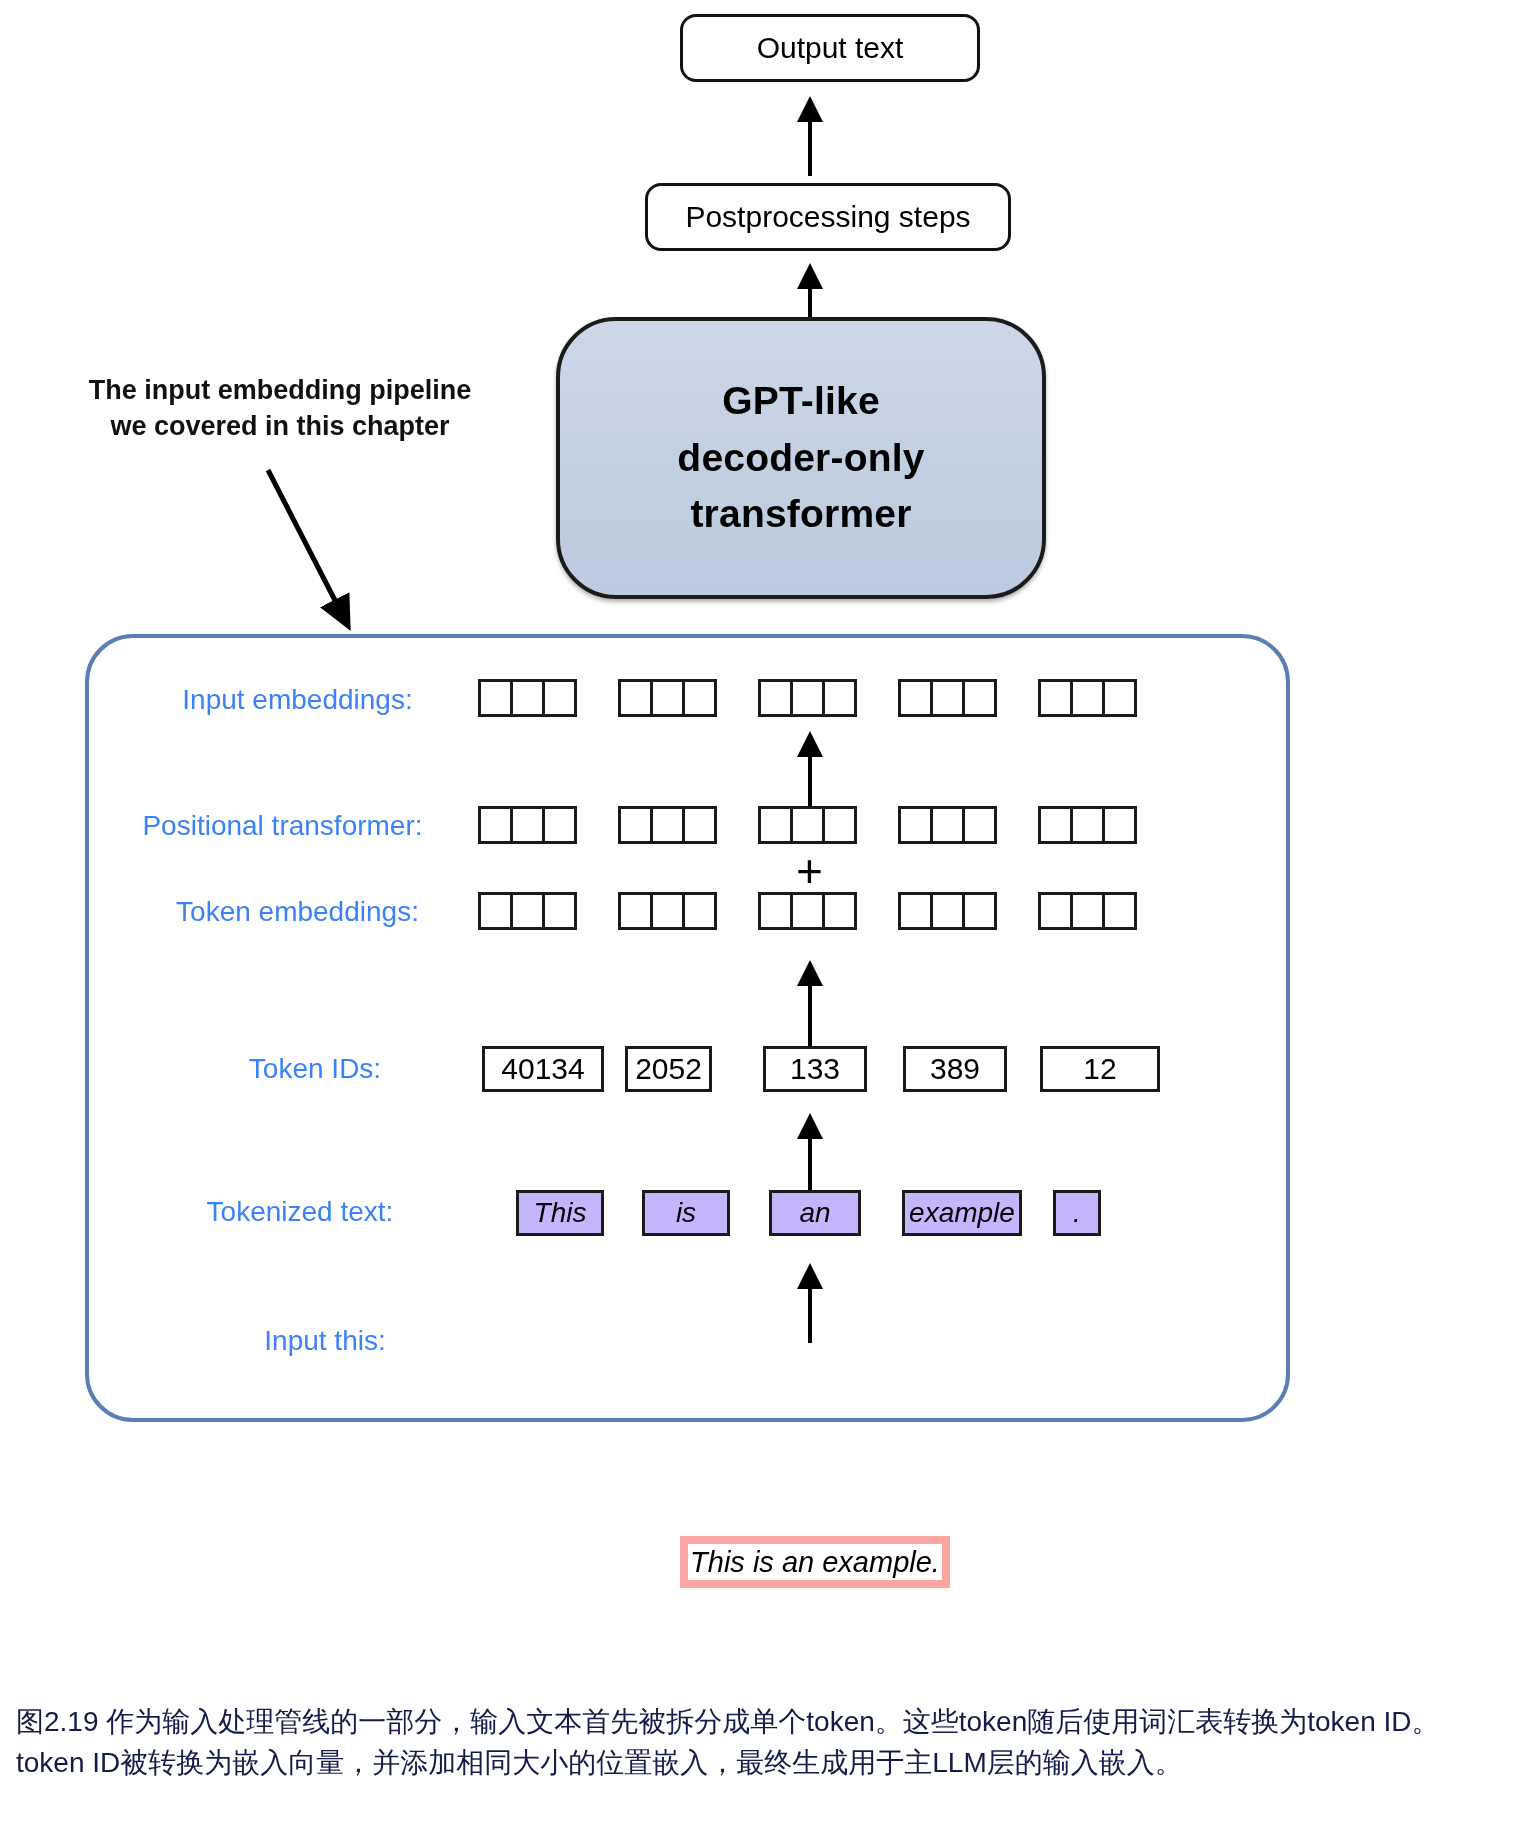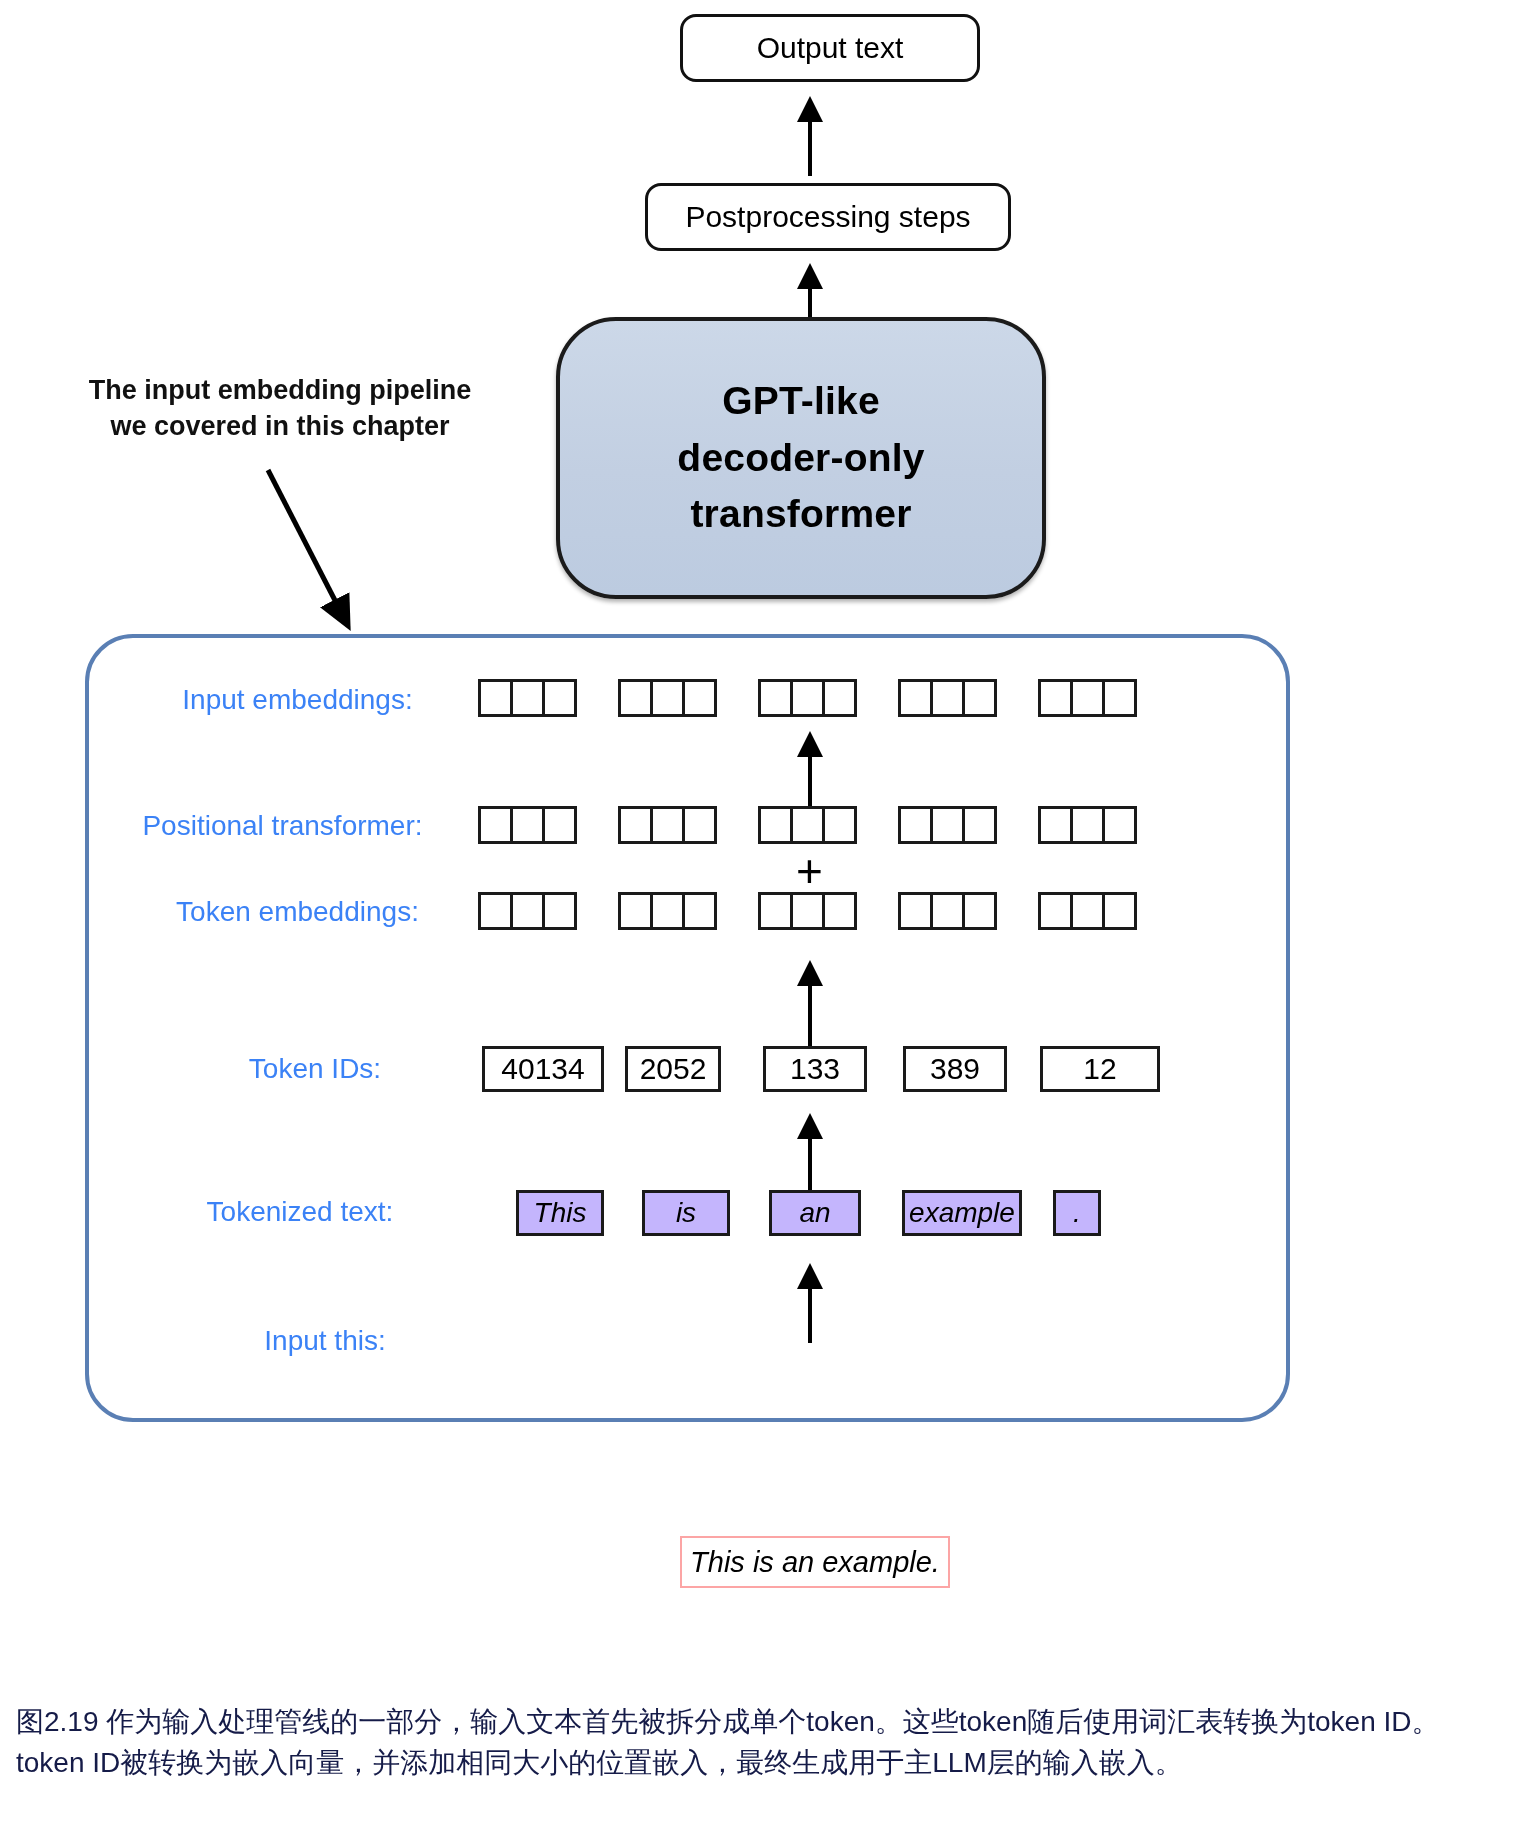--- a/index.html
+++ b/index.html
@@ -96,21 +96,21 @@
   }
   .tok-box{
     position:absolute;box-sizing:border-box;
     border:3px solid #1a1a1a;background:#c4b5fd;
     display:flex;align-items:center;justify-content:center;
     font-size:28px;font-style:italic;
     height:46px;
   }
   #input-text-box{
     position:absolute;box-sizing:border-box;
-    border:2px solid #fca5a5;background:#fff;
+    border:8px solid #fca5a5;background:#fff;
     display:flex;align-items:center;justify-content:center;
     font-size:29px;font-style:italic;
     left:680px;top:1536px;width:270px;height:52px;
   }
 
   
   #annotation-text{
     position:absolute;left:85px;top:372px;width:390px;
     font-weight:bold;font-size:27px;line-height:1.35;text-align:center;
     color:#111;
@@ -266,21 +266,21 @@
 </div>
 
 <div class="abs arrow-v" style="left:808px;top:960px;height:86px;">
   <div class="arrow-shaft" style="top:22px;height:64px;"></div>
   <div class="arrow-head" style="top:0;"></div>
 </div>
 
 <div class="row-label" style="left:175px;top:1053px;width:280px;">Token IDs:</div>
 
 <div class="val-box" style="left:482px;top:1046px;width:122px;">40134</div>
-<div class="val-box" style="left:625px;top:1046px;width:96px;">2052</div>
+<div class="val-box" style="left:625px;top:1046px;width:87px;">2052</div>
 <div class="val-box" style="left:763px;top:1046px;width:104px;">133</div>
 <div class="val-box" style="left:903px;top:1046px;width:104px;">389</div>
 <div class="val-box" style="left:1040px;top:1046px;width:120px;">12</div>
 
 <div class="abs arrow-v" style="left:808px;top:1113px;height:82px;">
   <div class="arrow-shaft" style="top:22px;height:60px;"></div>
   <div class="arrow-head" style="top:0;"></div>
 </div>
 
 <div class="row-label" style="left:145px;top:1196px;width:310px;">Tokenized text:</div>

